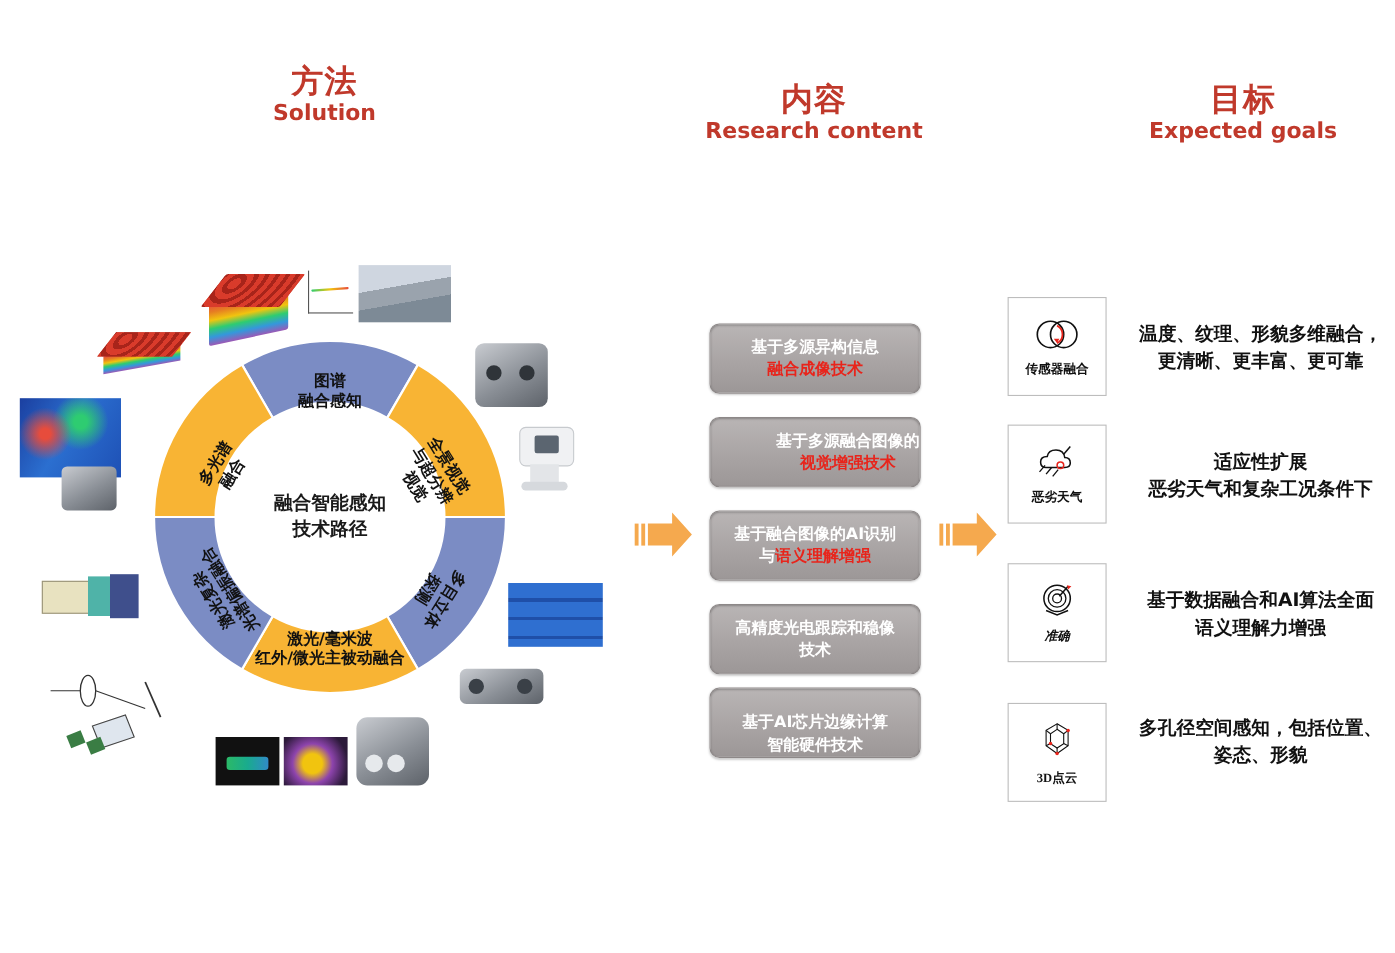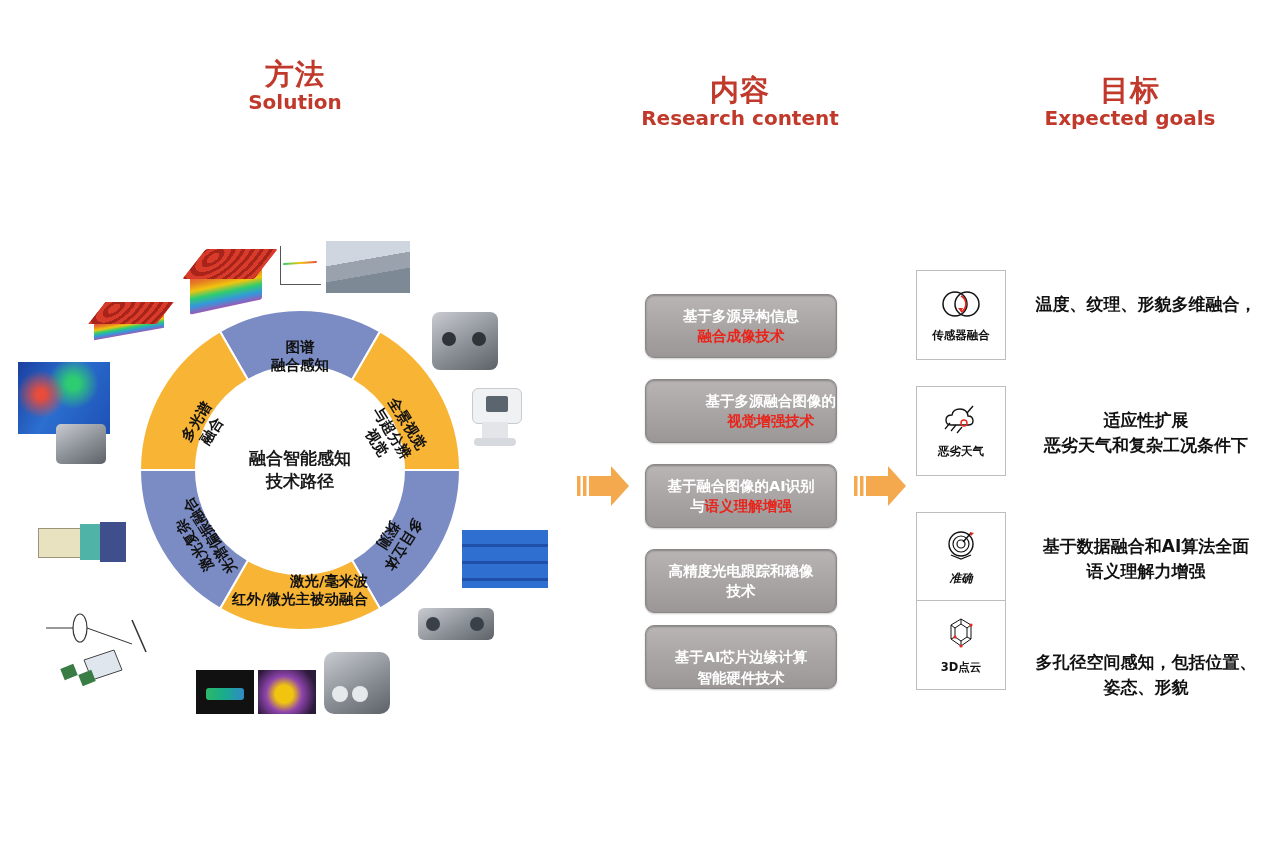--- a/index.html
+++ b/index.html
@@ -173,21 +173,21 @@
   </div>
   <div class="seg-label" style="left:252px;top:96px;transform:translate(-50%,0) rotate(58deg);transform-origin:center;">
     <div style="white-space:pre-line;">全景视觉
 与超分辨视觉</div>
   </div>
   <div class="seg-label" style="left:256px;top:212px;transform:translate(-50%,0) rotate(122deg);transform-origin:center;">
     <div style="white-space:pre-line;">多目立体
 探测</div>
   </div>
   <div class="seg-label" style="left:160px;top:262px;transform:translateX(-50%);">
-    <div style="white-space:pre-line;text-align:right;">激光/毫米波
+    <div style="white-space:pre-line;">激光/毫米波
 红外/微光主被动融合</div>
   </div>
   <div class="seg-label" style="left:62px;top:212px;transform:translate(-50%,0) rotate(238deg);transform-origin:center;">
     <div style="white-space:pre-line;">激光复杂
 光谱偏振融合</div>
   </div>
   <div class="seg-label" style="left:64px;top:98px;transform:translate(-50%,0) rotate(302deg);transform-origin:center;">
     <div style="white-space:pre-line;">多光谱
 融合</div>
   </div>
@@ -253,20 +253,21 @@
       <circle cx="18" cy="17" r="12" fill="none" stroke="#111" stroke-width="1.5"></circle>
       <circle cx="30" cy="17" r="12" fill="none" stroke="#111" stroke-width="1.5"></circle>
       <path d="M24 9 a9 9 0 0 1 0 16" fill="none" stroke="#e8241b" stroke-width="1.6"></path>
       <path d="M24 25 l-3 -4 l5 0 z" fill="#e8241b"></path>
     </svg>
   </span>
   <span class="cap">传感器融合</span>
 </div>
 <div class="rtext" style="top:292px;">
   <div>温度、纹理、形貌多维融合，</div>
+  <div>更清晰、更丰富、更可靠</div>
 </div>
 
 <div class="rcard" style="top:386px;">
   <span>
     <svg width="48" height="34" viewBox="0 0 48 34">
       <path d="M14 22 q-5 0 -5 -5 q0 -5 6 -5 q1 -6 8 -6 q7 0 8 7 q5 0 5 5 q0 4 -5 4 z" fill="none" stroke="#111" stroke-width="1.4"></path>
       <g stroke="#111" stroke-width="1.2">
         <line x1="8" y1="26" x2="13" y2="20"></line>
           <line x1="14" y1="28" x2="19" y2="22"></line>
         <line x1="20" y1="30" x2="25" y2="24"></line>
@@ -293,21 +294,21 @@
       <path d="M14 27 l10 4 l10 -4" fill="none" stroke="#111" stroke-width="1.3"></path>
     </svg>
   </span>
   <span class="cap">准确</span>
 </div>
 <div class="rtext" style="top:534px;">
   <div>基于数据融合和AI算法全面</div>
   <div>语义理解力增强</div>
 </div>
 
-<div class="rcard" style="top:600px;">
+<div class="rcard" style="top:639px;font-family:Liberation Serif, serif;">
   <span>
     <svg width="48" height="38" viewBox="0 0 48 38">
       <g stroke="#111" stroke-width="1" fill="none">
         <polygon points="24,4 34,10 34,24 24,31 14,24 14,10"></polygon>
         <polygon points="24,9 30,13 30,22 24,26 18,22 18,13"></polygon>
         <line x1="24" y1="4" x2="24" y2="9"></line>
           <line x1="34" y1="10" x2="30" y2="13"></line>
         <line x1="34" y1="24" x2="30" y2="22"></line>
           <line x1="24" y1="31" x2="24" y2="26"></line>
         <line x1="14" y1="24" x2="18" y2="22"></line>

